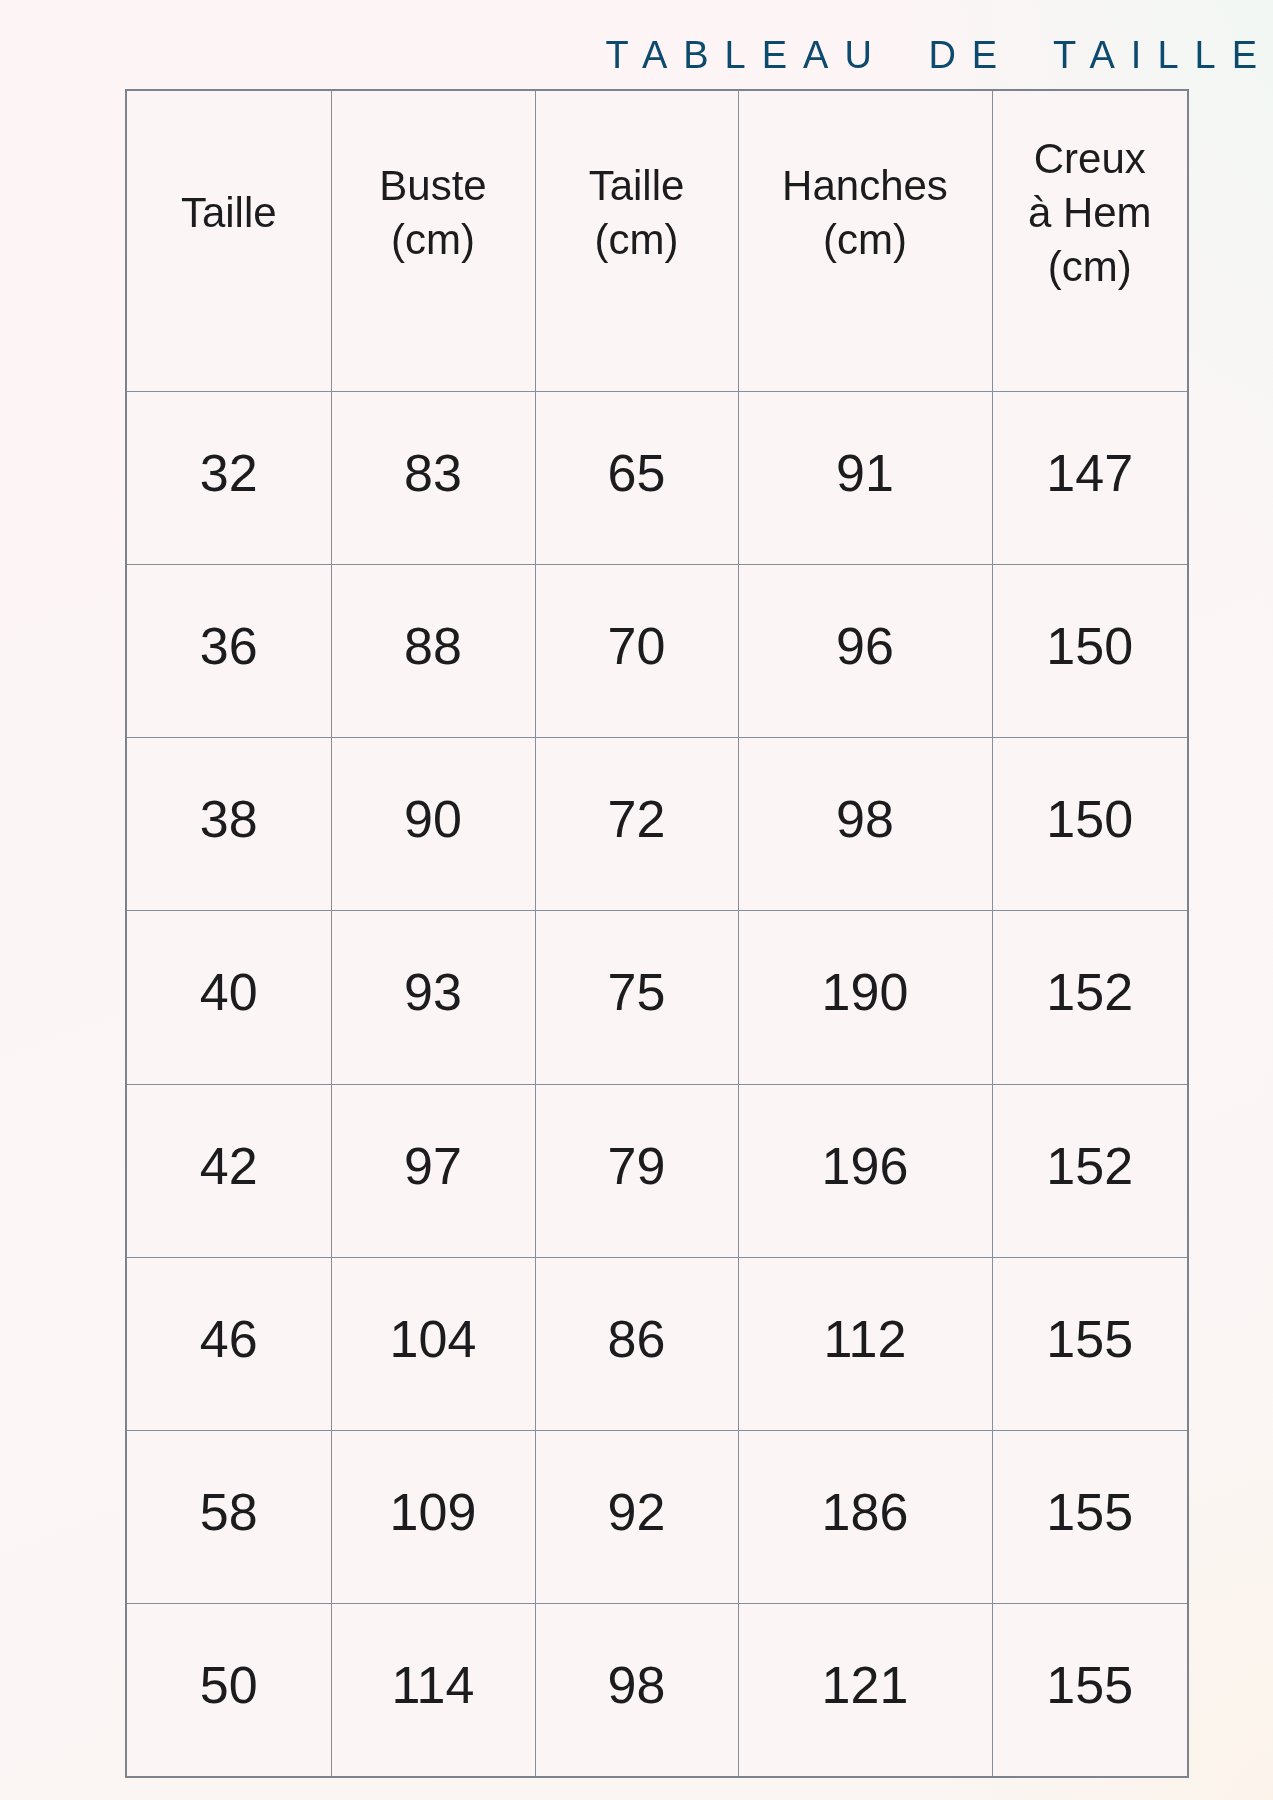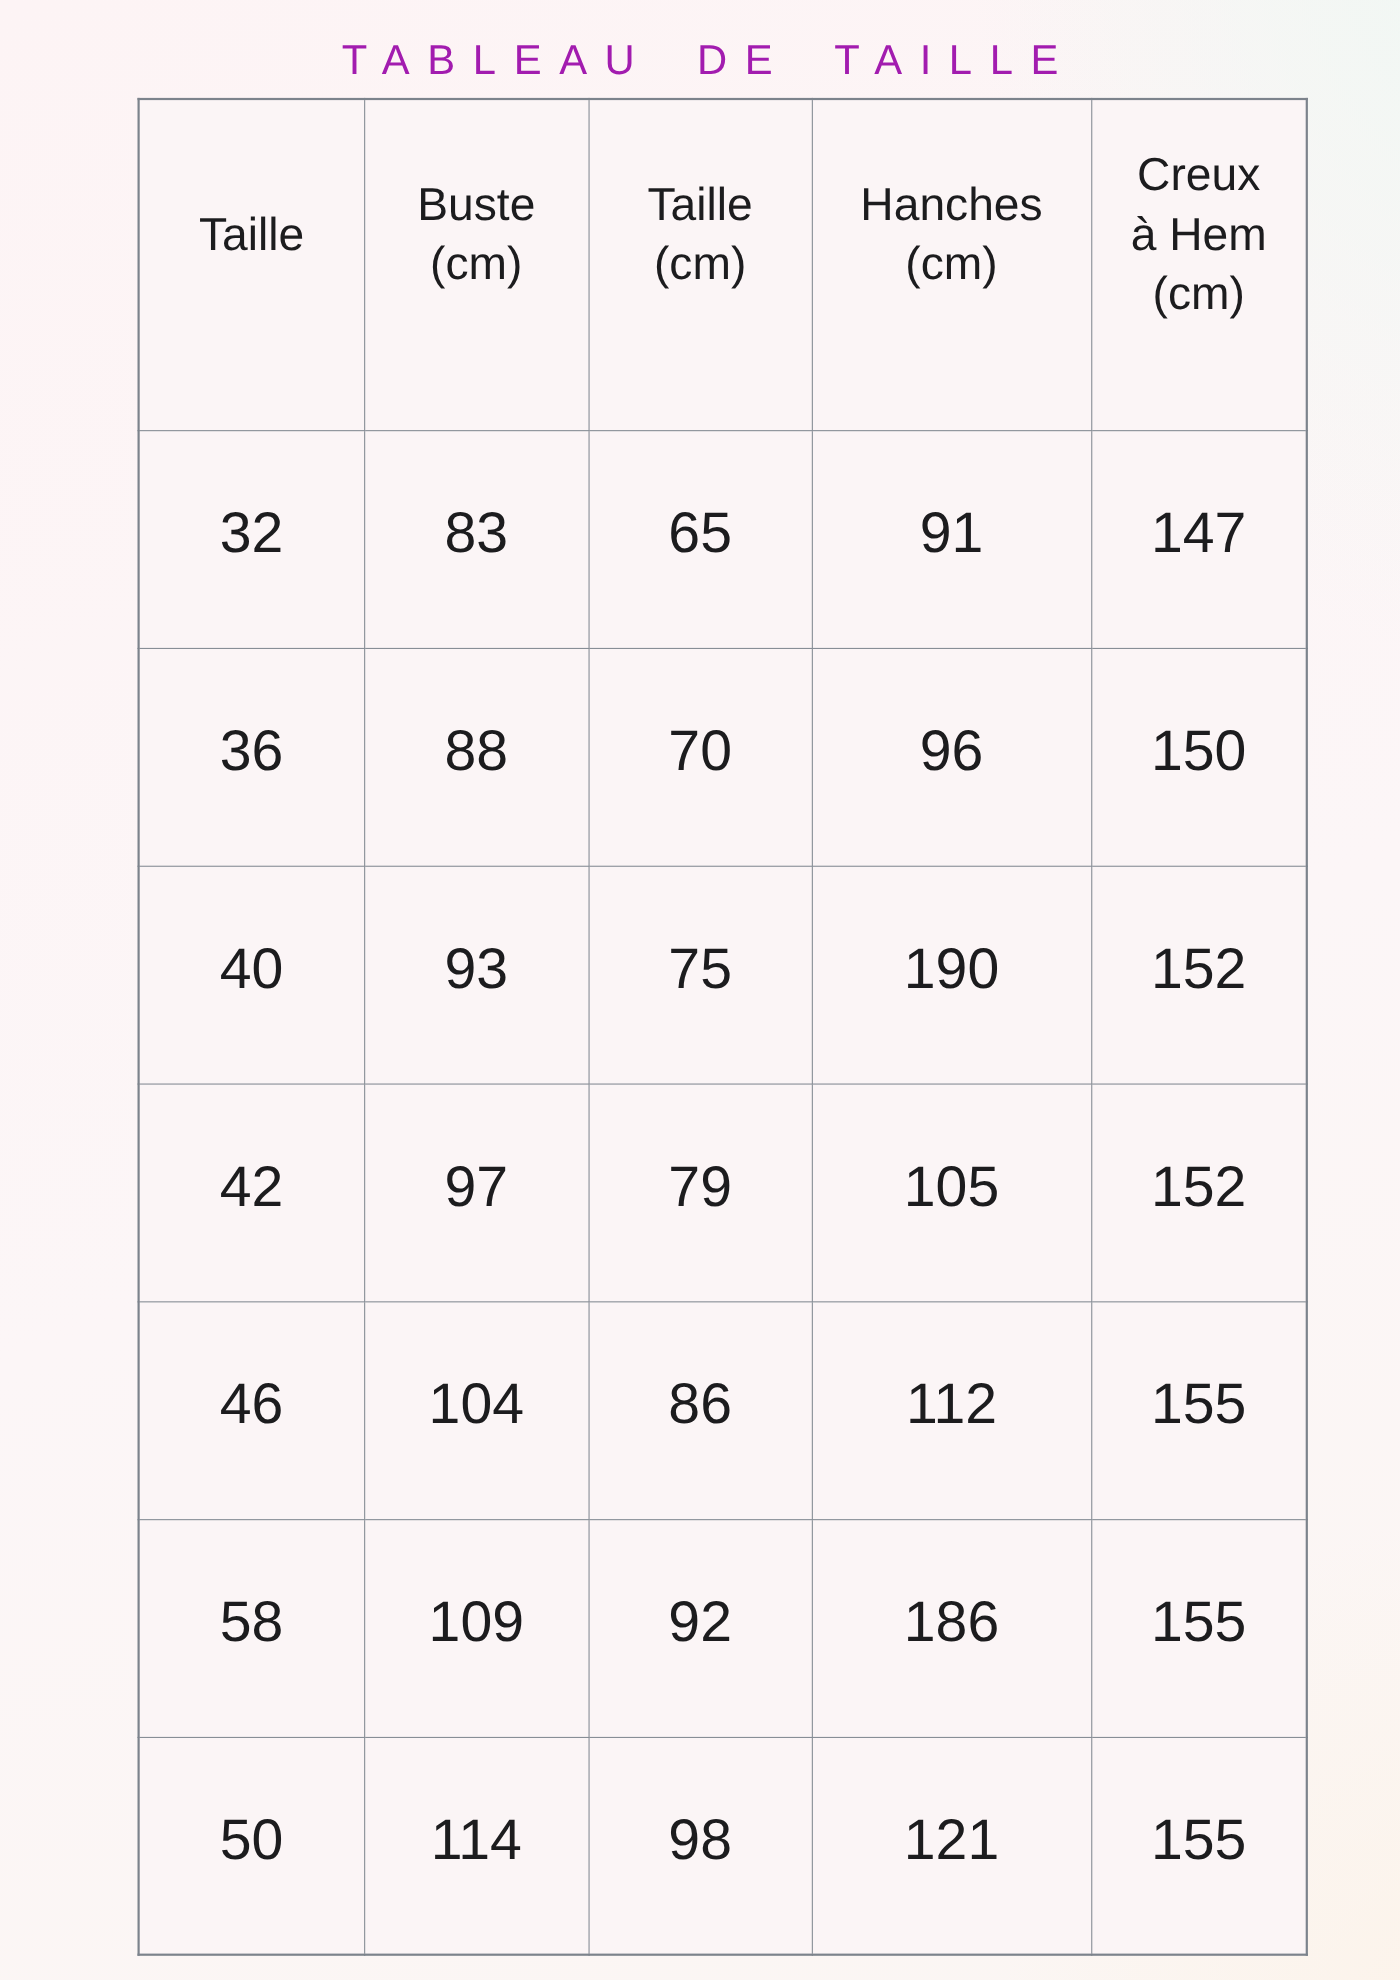--- a/index.html
+++ b/index.html
@@ -17,27 +17,27 @@
       radial-gradient(900px 1300px at 108% -6%, #eef8f3 0%, rgba(238,248,243,0) 55%),
       radial-gradient(850px 950px at 106% 104%, #fcf3e9 0%, rgba(252,243,233,0) 52%),
       linear-gradient(160deg, #fdf4f5 0%, #fcf6f7 55%, #fbf6f3 100%);
   }
 
   .title {
     position: absolute;
     top: 34px;
     left: 0;
     width: 100%;
-    text-align: center;
+    text-align: right;
     font-size: 38px;
     font-weight: 400;
     letter-spacing: 16px;
     word-spacing: 14px;
     white-space: nowrap;
-    color: #a21caf;
+    color: #0c4a6e;
     text-indent: 16px;
   }
 
   table.size-table {
     position: absolute;
     left: 125px;
     top: 89px;
     width: 1062px;
     height: 1689px;
     border-collapse: collapse;
@@ -125,31 +125,38 @@
           <td>147</td>
         </tr>
         <tr>
           <td>36</td>
           <td>88</td>
           <td>70</td>
           <td>96</td>
           <td>150</td>
         </tr>
         <tr>
+          <td>38</td>
+          <td>90</td>
+          <td>72</td>
+          <td>98</td>
+          <td>150</td>
+        </tr>
+        <tr>
           <td>40</td>
           <td>93</td>
           <td>75</td>
           <td>190</td>
           <td>152</td>
         </tr>
         <tr>
           <td>42</td>
           <td>97</td>
           <td>79</td>
-          <td>105</td>
+          <td>196</td>
           <td>152</td>
         </tr>
         <tr>
           <td>46</td>
           <td>104</td>
           <td>86</td>
           <td>112</td>
           <td>155</td>
         </tr>
         <tr>

